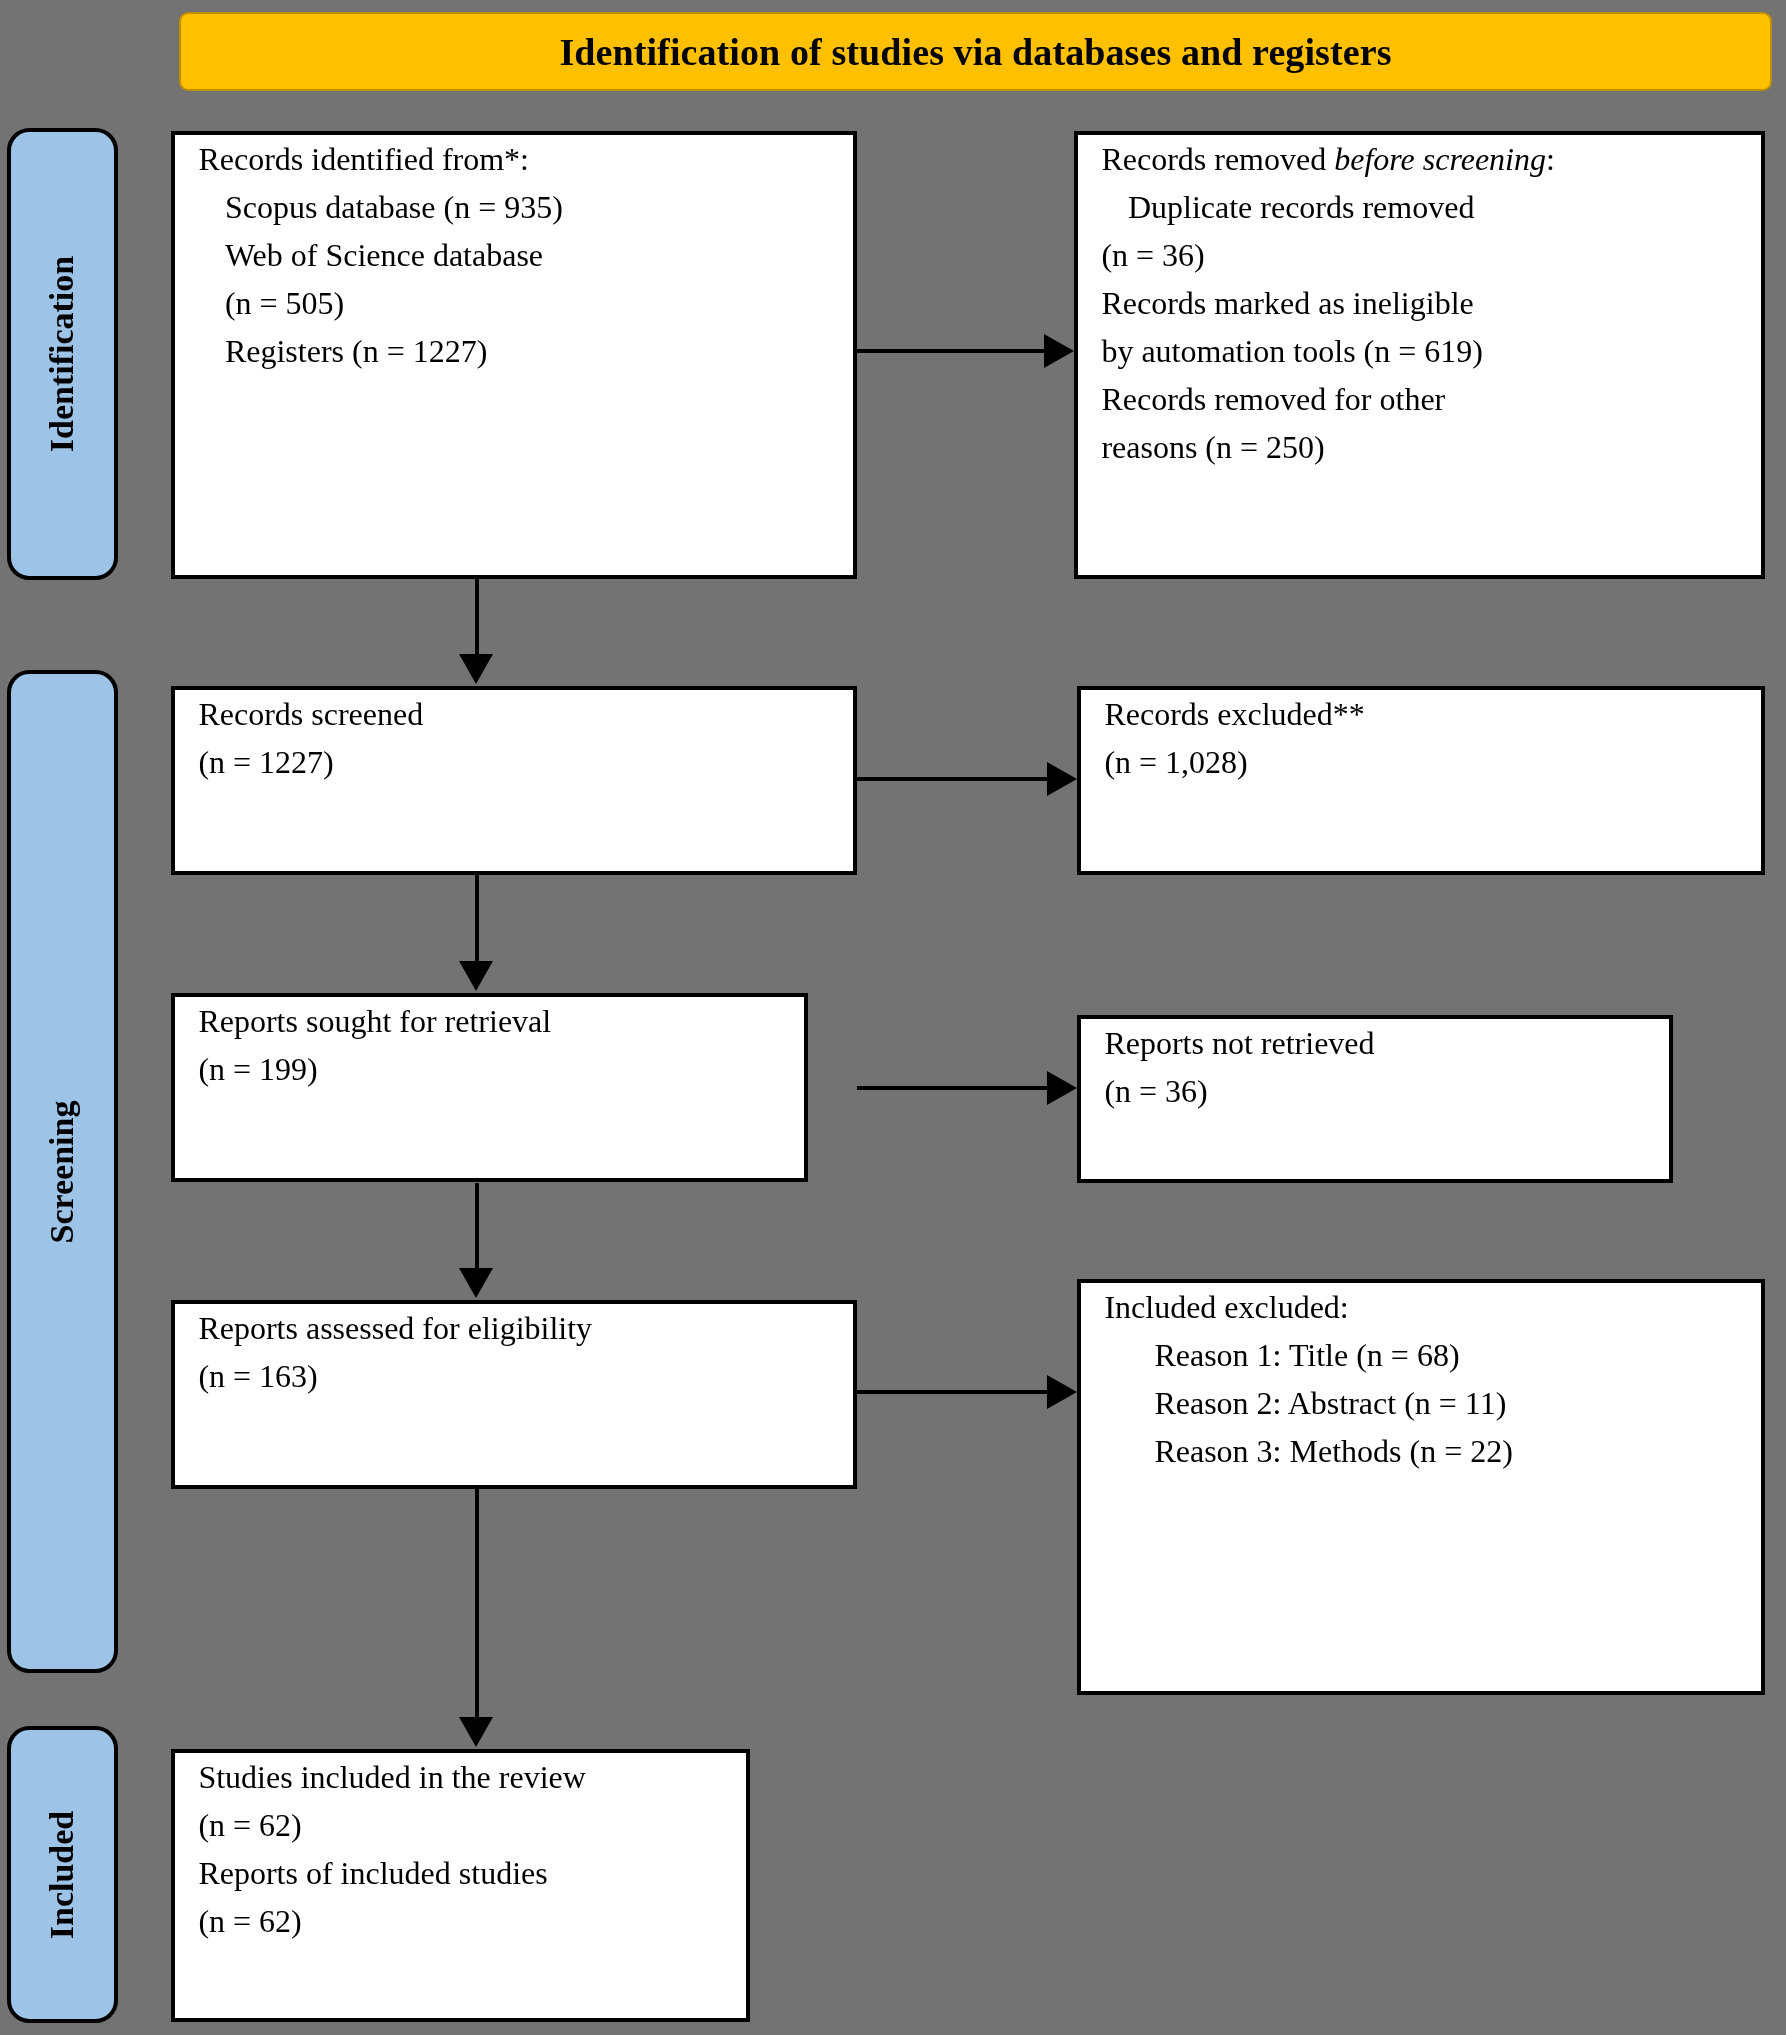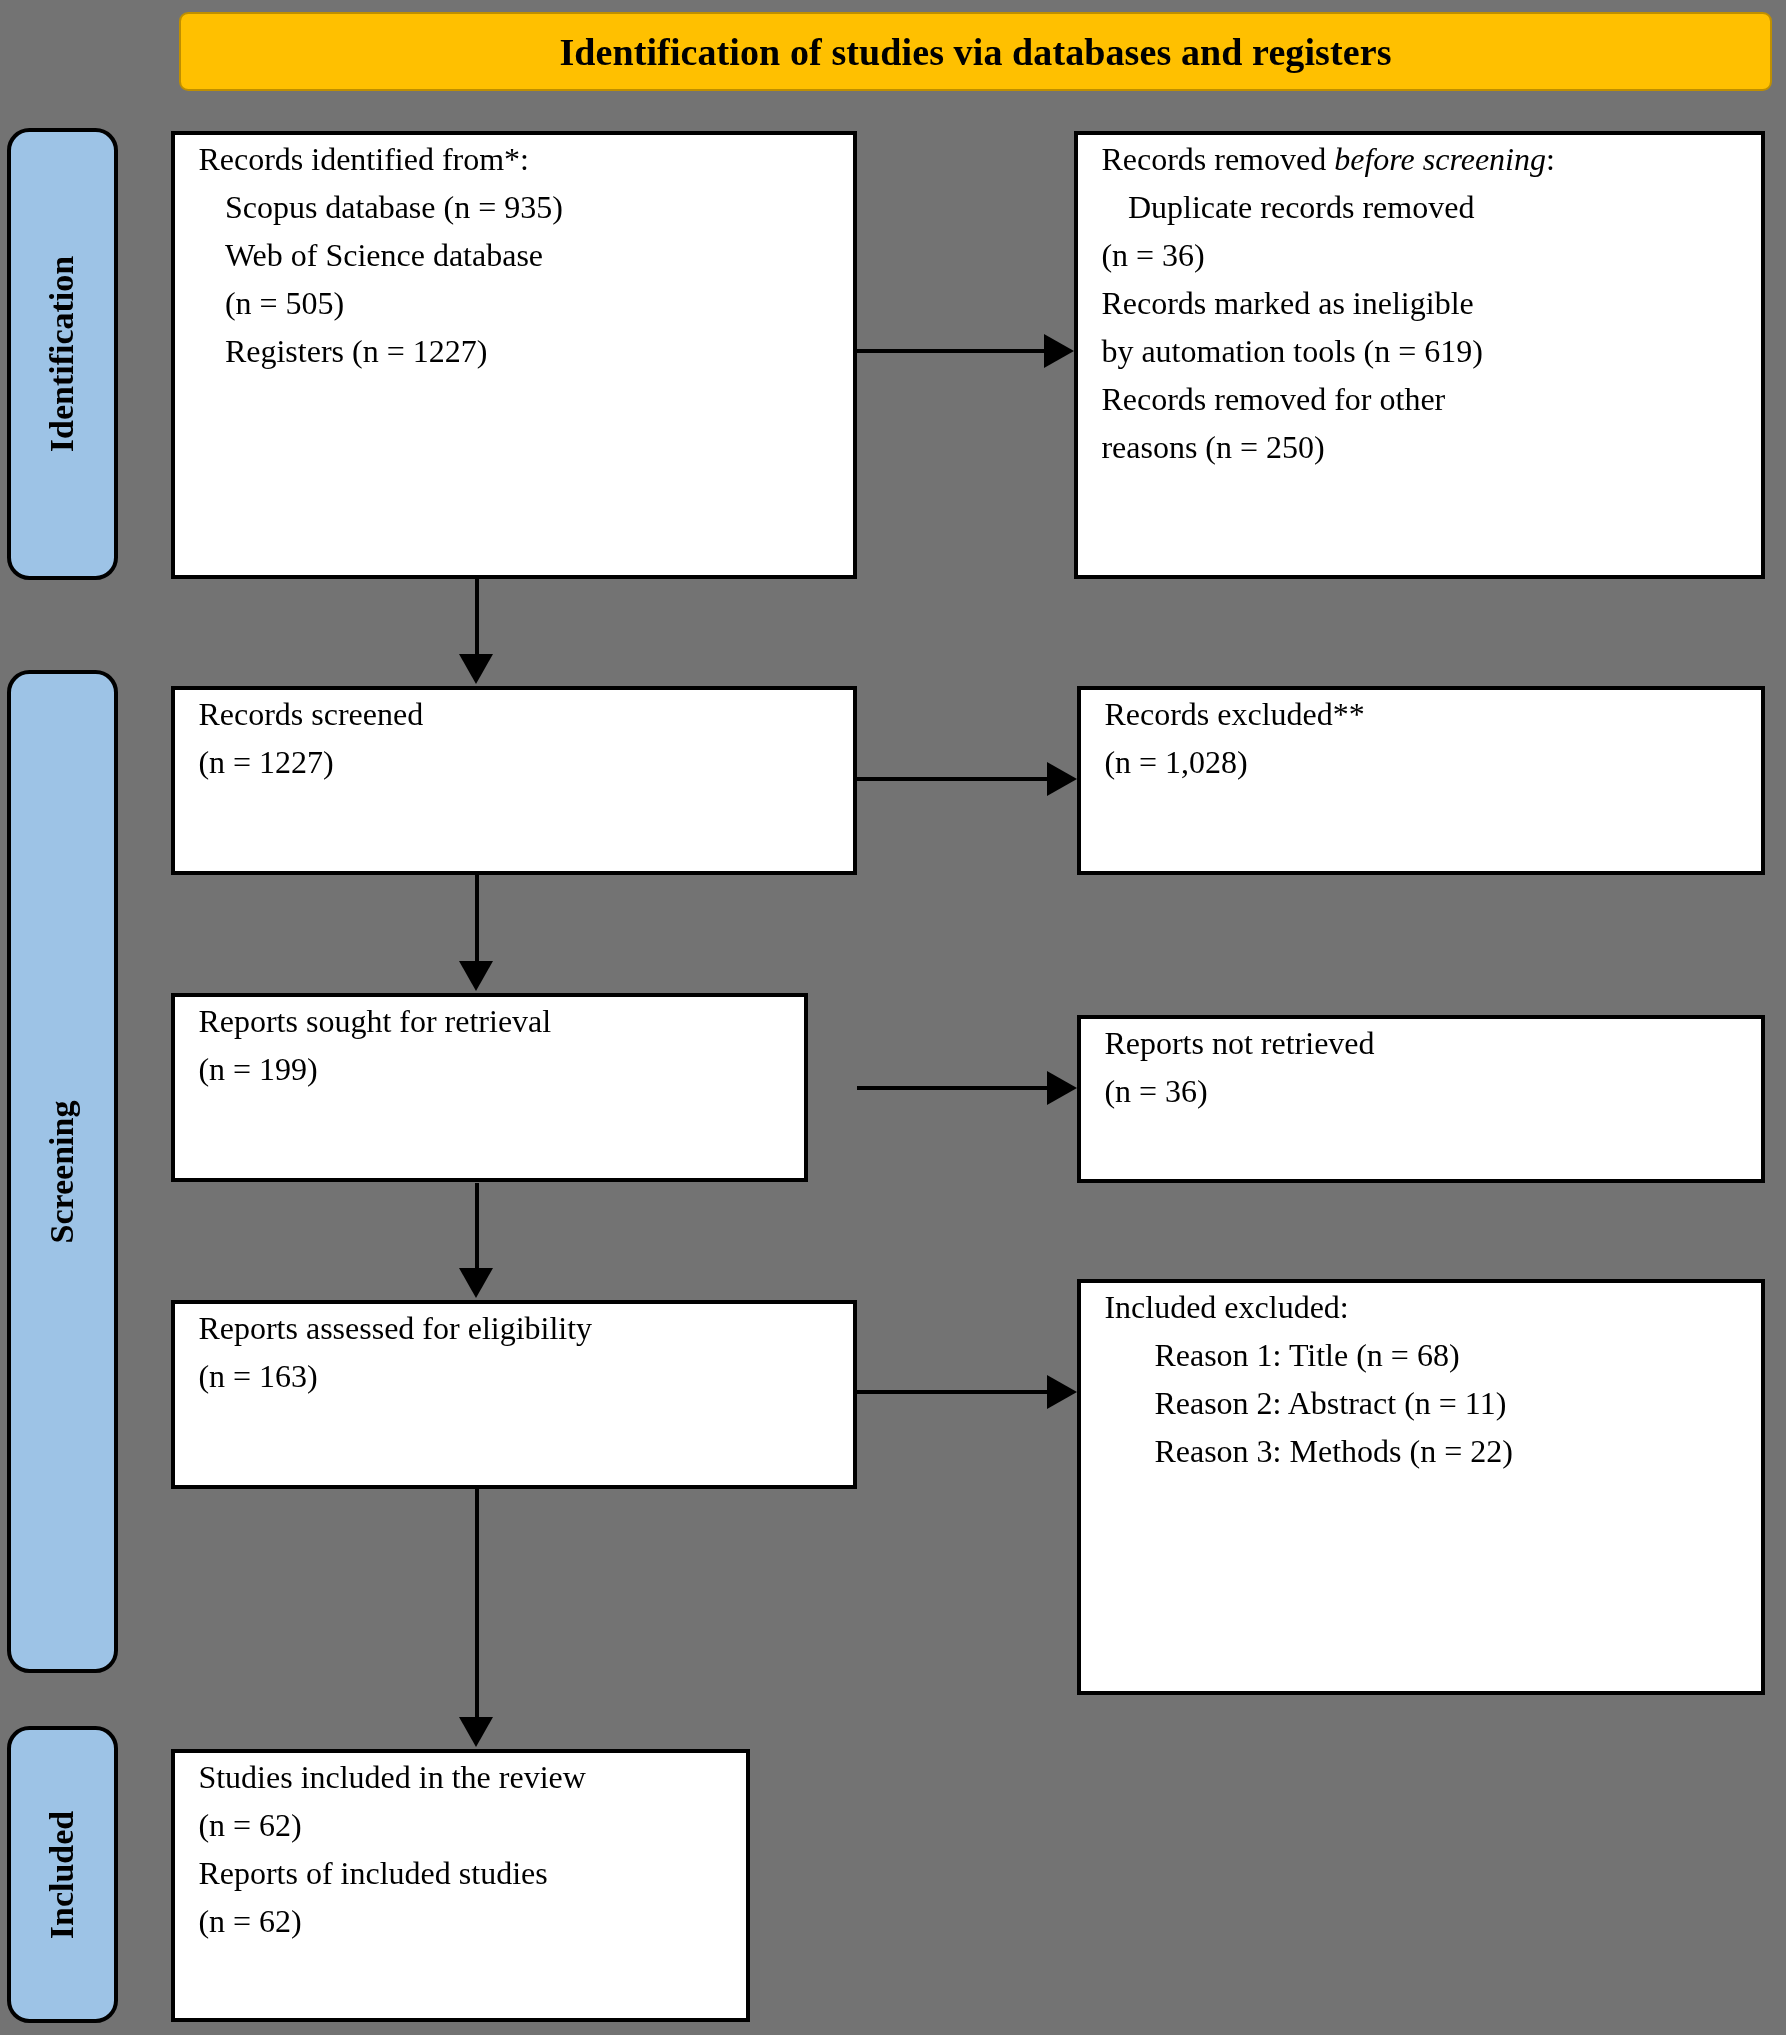--- a/index.html
+++ b/index.html
@@ -88,21 +88,21 @@
   .it { font-style: italic; }
 
   
   #box-identified        { left: 171px;  top: 131px;  width: 686px; height: 448px; }
   #box-removed           { left: 1074px; top: 131px;  width: 691px; height: 448px; }
   
   #box-screened          { left: 171px;  top: 686px; width: 686px; height: 189px; }
   #box-excluded-records  { left: 1077px; top: 686px; width: 688px; height: 189px; }
   
   #box-sought            { left: 171px;  top: 993px; width: 637px; height: 189px; }
-  #box-not-retrieved     { left: 1077px; top: 1015px; width: 688px; height: 168px; }
+  #box-not-retrieved     { left: 1077px; top: 1015px; width: 596px; height: 168px; }
   
   #box-assessed          { left: 171px;  top: 1300px; width: 686px; height: 189px; }
   #box-reports-excluded  { left: 1077px; top: 1279px; width: 688px; height: 416px; }
   
   #box-included          { left: 171px;  top: 1749px; width: 579px; height: 273px; }
 
   
   .vline {
     position: absolute;
     width: 3.6px;

